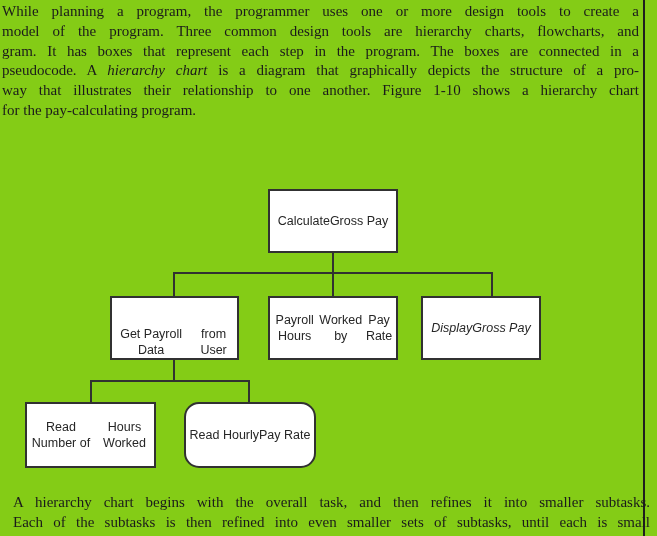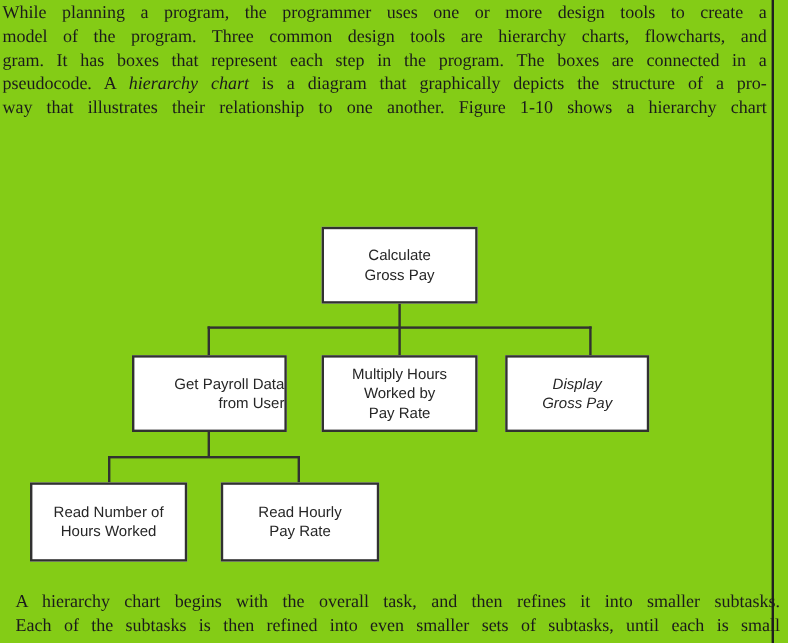--- a/index.html
+++ b/index.html
@@ -44,21 +44,21 @@
     background: #313131;
   }
   .conn.h { height: 2px; }
   .conn.v { width: 2px; }
   .hbox {
     position: absolute;
     box-sizing: border-box;
     border: 2px solid #313131;
     background: #ffffff;
     display: flex;
-    flex-direction: column;
+    flex-direction: row;
     justify-content: center;
     align-items: center;
     font-family: "Liberation Sans", sans-serif;
     font-size: 12.5px;
     line-height: 16px;
     color: #262626;
     text-align: center;
   }
 </style>
 </head>
@@ -66,53 +66,54 @@
 
 <div class="page">
   <div class="page-edge"></div>
 
   <div class="para para-top" id="para-top">
       <div class="tline just"><span>While planning a program, the programmer uses one or more design tools to create a</span></div>
       <div class="tline just"><span>model of the program. Three common design tools are hierarchy charts, flowcharts, and</span></div>
       <div class="tline just"><span>gram. It has boxes that represent each step in the program. The boxes are connected in a</span></div>
       <div class="tline just"><span>pseudocode. A </span><span class="it">hierarchy chart</span><span> is a diagram that graphically depicts the structure of a pro-</span></div>
       <div class="tline just"><span>way that illustrates their relationship to one another. Figure 1-10 shows a hierarchy chart</span></div>
+      <div class="tline"><span>for the pay-calculating program.</span></div>
     </div>
 
   <div class="diagram" id="diagram">
       <div class="conn v" style="left: 332px; top: 253px; height: 43px; background: rgb(49, 49, 49);"></div>
       <div class="conn h" style="left: 173px; top: 272px; width: 320px; background: rgb(49, 49, 49);"></div>
       <div class="conn v" style="left: 173px; top: 272px; height: 24px; background: rgb(49, 49, 49);"></div>
       <div class="conn v" style="left: 491px; top: 272px; height: 24px; background: rgb(49, 49, 49);"></div>
       <div class="conn v" style="left: 173px; top: 360px; height: 21px; background: rgb(49, 49, 49);"></div>
       <div class="conn h" style="left: 90px; top: 380px; width: 160px; background: rgb(49, 49, 49);"></div>
       <div class="conn v" style="left: 90px; top: 380px; height: 22px; background: rgb(49, 49, 49);"></div>
       <div class="conn v" style="left: 248px; top: 380px; height: 22px; background: rgb(49, 49, 49);"></div>
       <div class="hbox" style="left: 268px; top: 189px; width: 130px; height: 64px; border-color: rgb(49, 49, 49); color: rgb(38, 38, 38);">
         <div class="hbox-line">Calculate</div>
         <div class="hbox-line">Gross Pay</div>
       </div>
       <div class="hbox" style="left: 110px; top: 296px; width: 129px; height: 64px; border-color: rgb(49, 49, 49); color: rgb(38, 38, 38); align-items: flex-end;">
         <div class="hbox-line">Get Payroll Data</div>
         <div class="hbox-line">from User</div>
       </div>
       <div class="hbox" style="left: 268px; top: 296px; width: 130px; height: 64px; border-color: rgb(49, 49, 49); color: rgb(38, 38, 38);">
-        <div class="hbox-line">Multiply Hours</div>
+        <div class="hbox-line">Payroll Hours</div>
         <div class="hbox-line">Worked by</div>
         <div class="hbox-line">Pay Rate</div>
       </div>
       <div class="hbox" style="left: 421px; top: 296px; width: 120px; height: 64px; border-color: rgb(49, 49, 49); color: rgb(38, 38, 38); font-style: italic;">
         <div class="hbox-line">Display</div>
         <div class="hbox-line">Gross Pay</div>
       </div>
       <div class="hbox" style="left: 25px; top: 402px; width: 131px; height: 66px; border-color: rgb(49, 49, 49); color: rgb(38, 38, 38);">
         <div class="hbox-line">Read Number of</div>
         <div class="hbox-line">Hours Worked</div>
       </div>
-      <div class="hbox" style="left: 184px; top: 402px; width: 132px; height: 66px; border-color: rgb(49, 49, 49); color: rgb(38, 38, 38);">
+      <div class="hbox" style="left: 184px; top: 402px; width: 132px; height: 66px; border-color: rgb(49, 49, 49); color: rgb(38, 38, 38); border-radius: 15px;">
         <div class="hbox-line">Read Hourly</div>
         <div class="hbox-line">Pay Rate</div>
       </div>
     </div>
 
   <div class="para para-bottom" id="para-bottom">
       <div class="tline just"><span>A hierarchy chart begins with the overall task, and then refines it into smaller subtasks.</span></div>
       <div class="tline just"><span>Each of the subtasks is then refined into even smaller sets of subtasks, until each is small</span></div>
     </div>
 </div>

